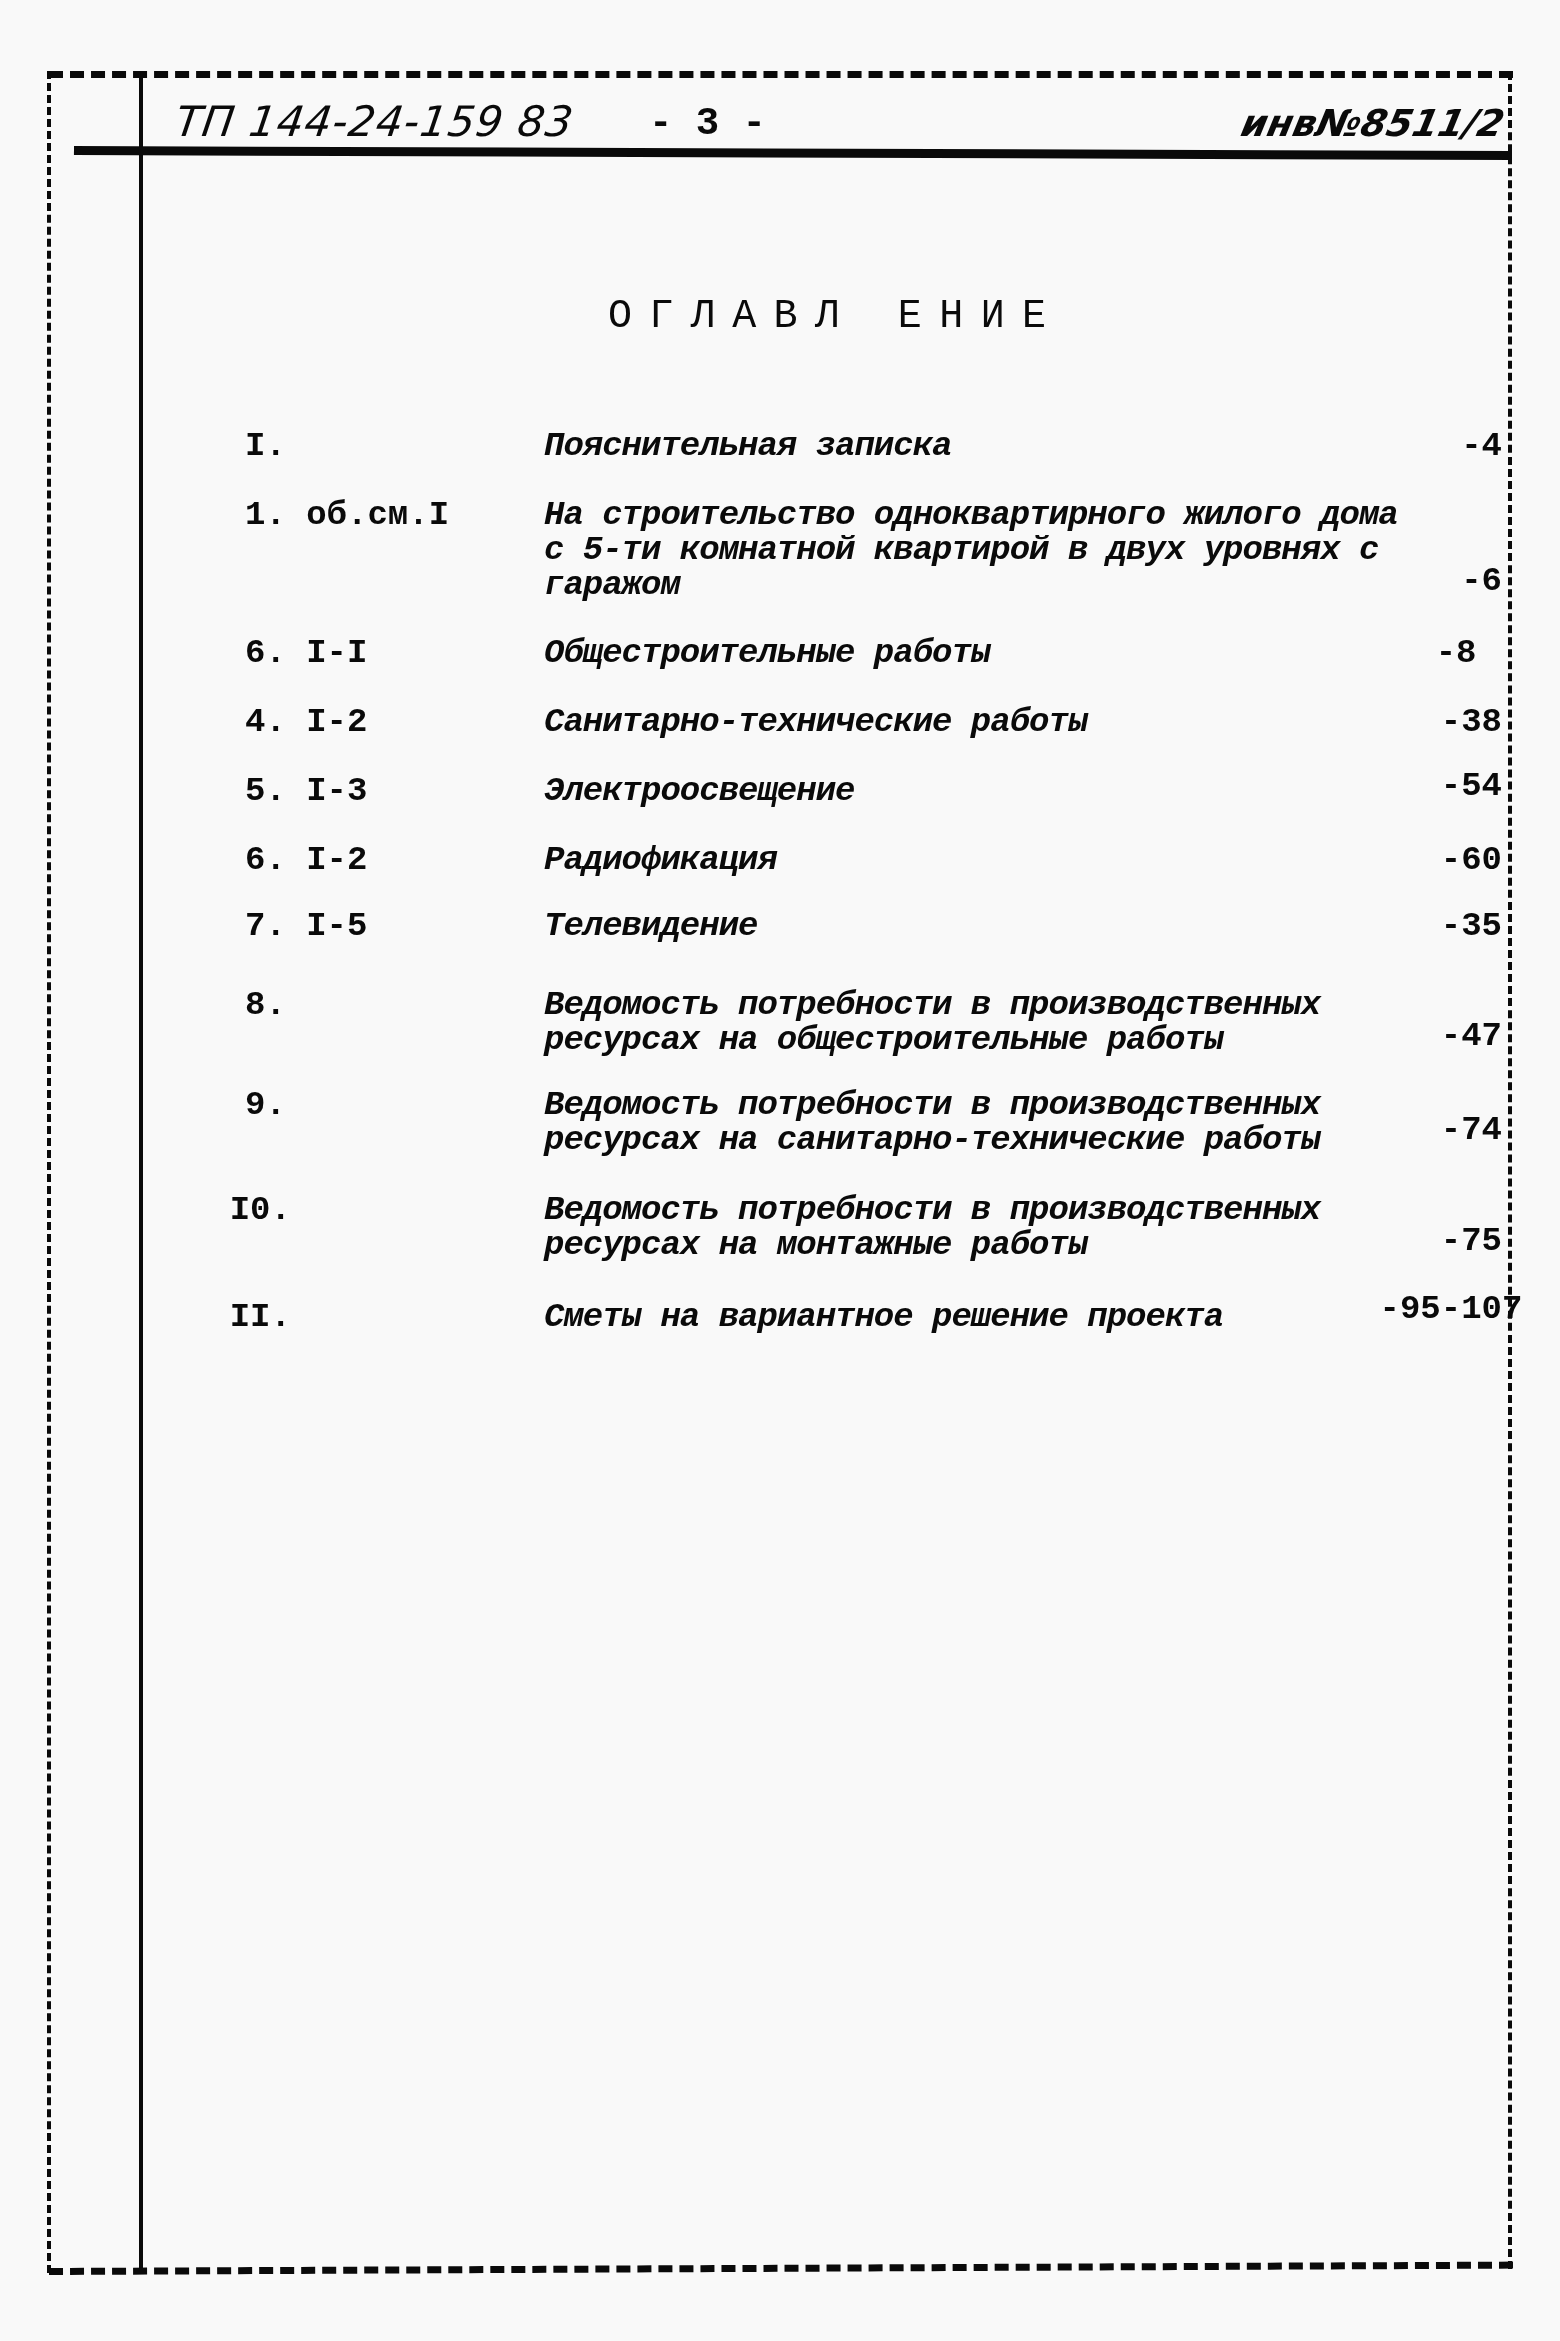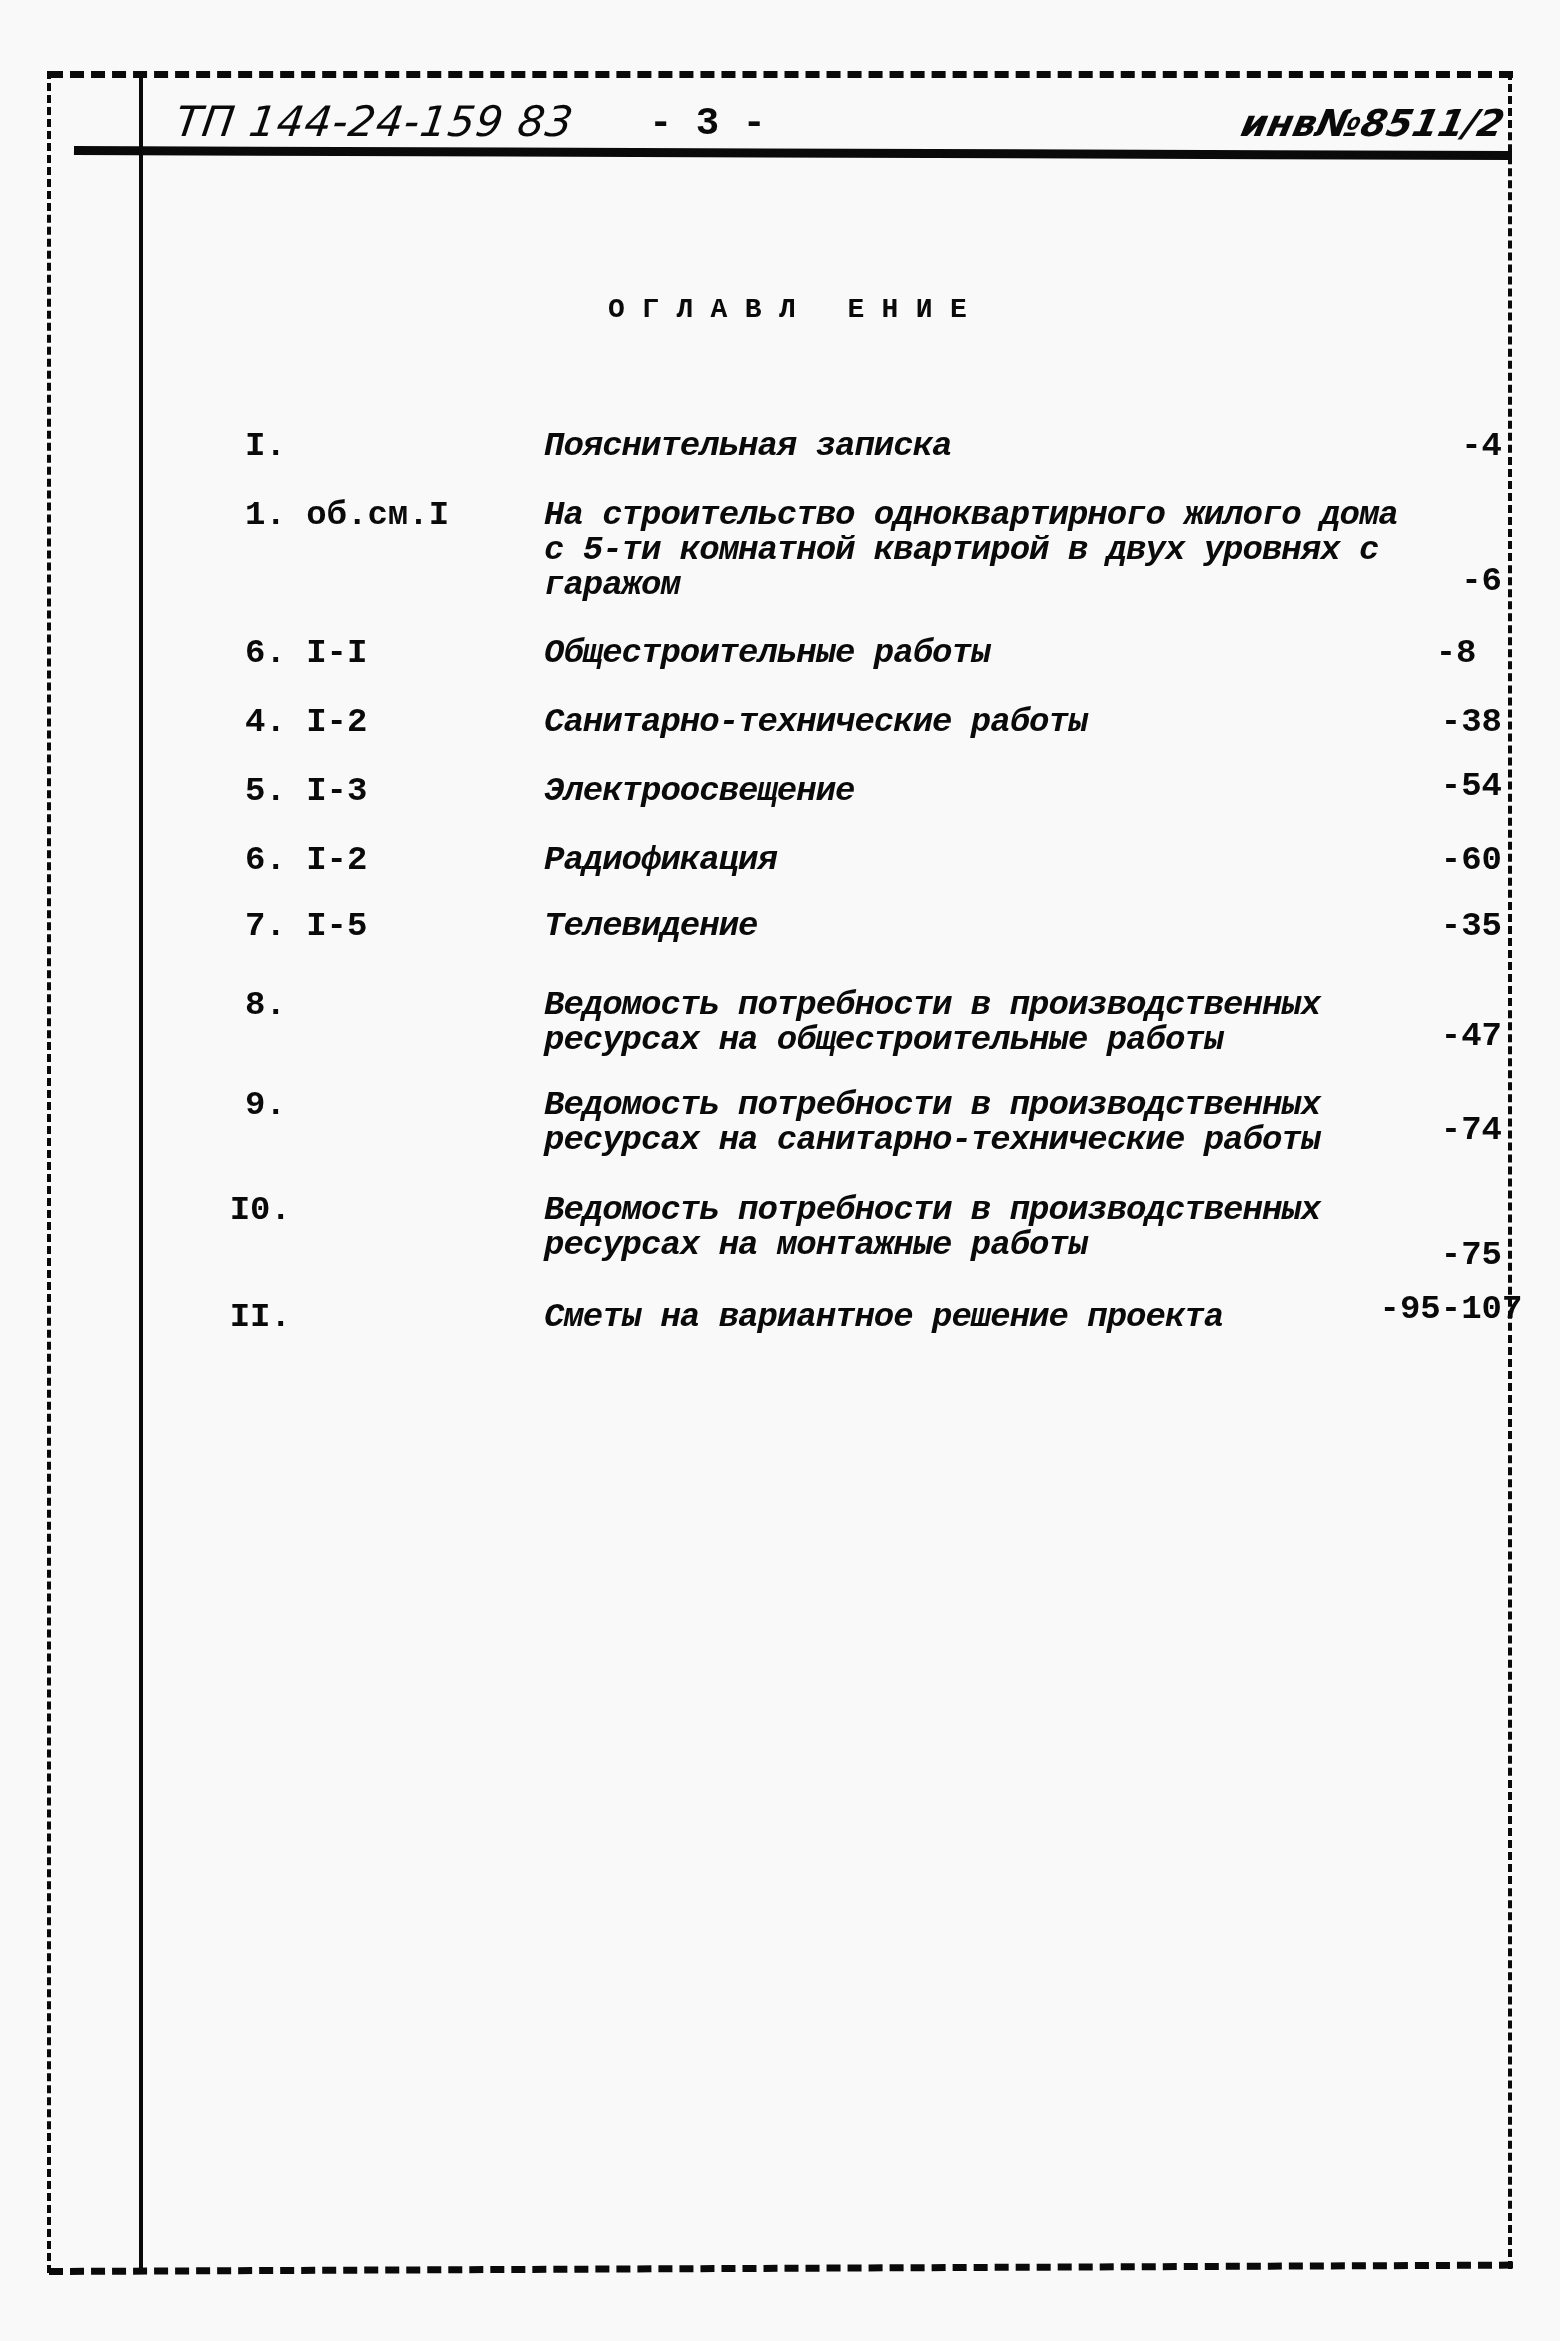--- a/index.html
+++ b/index.html
@@ -80,22 +80,22 @@
       font-style: italic;
       font-weight: bold;
       font-size: 37px;
       transform: skewX(-12deg);
     }
     
     .toc-title {
       position: absolute;
       left: 608px; top: 294px;
       font-family: "Liberation Mono", monospace;
-      font-weight: bold;
-      font-size: 28px;
+      font-weight: normal;
+      font-size: 40px;
       letter-spacing: 17.4px;
       white-space: pre;
     }
     
     .toc-list {
       position: absolute;
       left: 245px; top: 429px;
       width: 1257px;
     }
     .toc-row {
@@ -190,21 +190,21 @@
   <div class="toc-row" style="top:659px">
     <span class="toc-num">9.</span>
     <span class="toc-text">Ведомость потребности в производственных
 ресурсах на санитарно-технические работы</span>
     <span class="toc-page" style="top:25px">-74</span>
   </div>
   <div class="toc-row" style="top:764px">
     <span class="toc-num" style="left:-15.3px">I0.</span>
     <span class="toc-text">Ведомость потребности в производственных
 ресурсах на монтажные работы</span>
-    <span class="toc-page" style="top:45px">-75</span>
+    <span class="toc-page" style="top:31px">-75</span>
   </div>
   <div class="toc-row" style="top:871px">
     <span class="toc-num" style="left:-15.3px">II.</span>
     <span class="toc-text">Сметы на вариантное решение проекта</span>
     <span class="toc-page" style="top:-7.7px; right:-20.4px">-95-107</span>
   </div>
 </div>
 
 
 </body></html>

